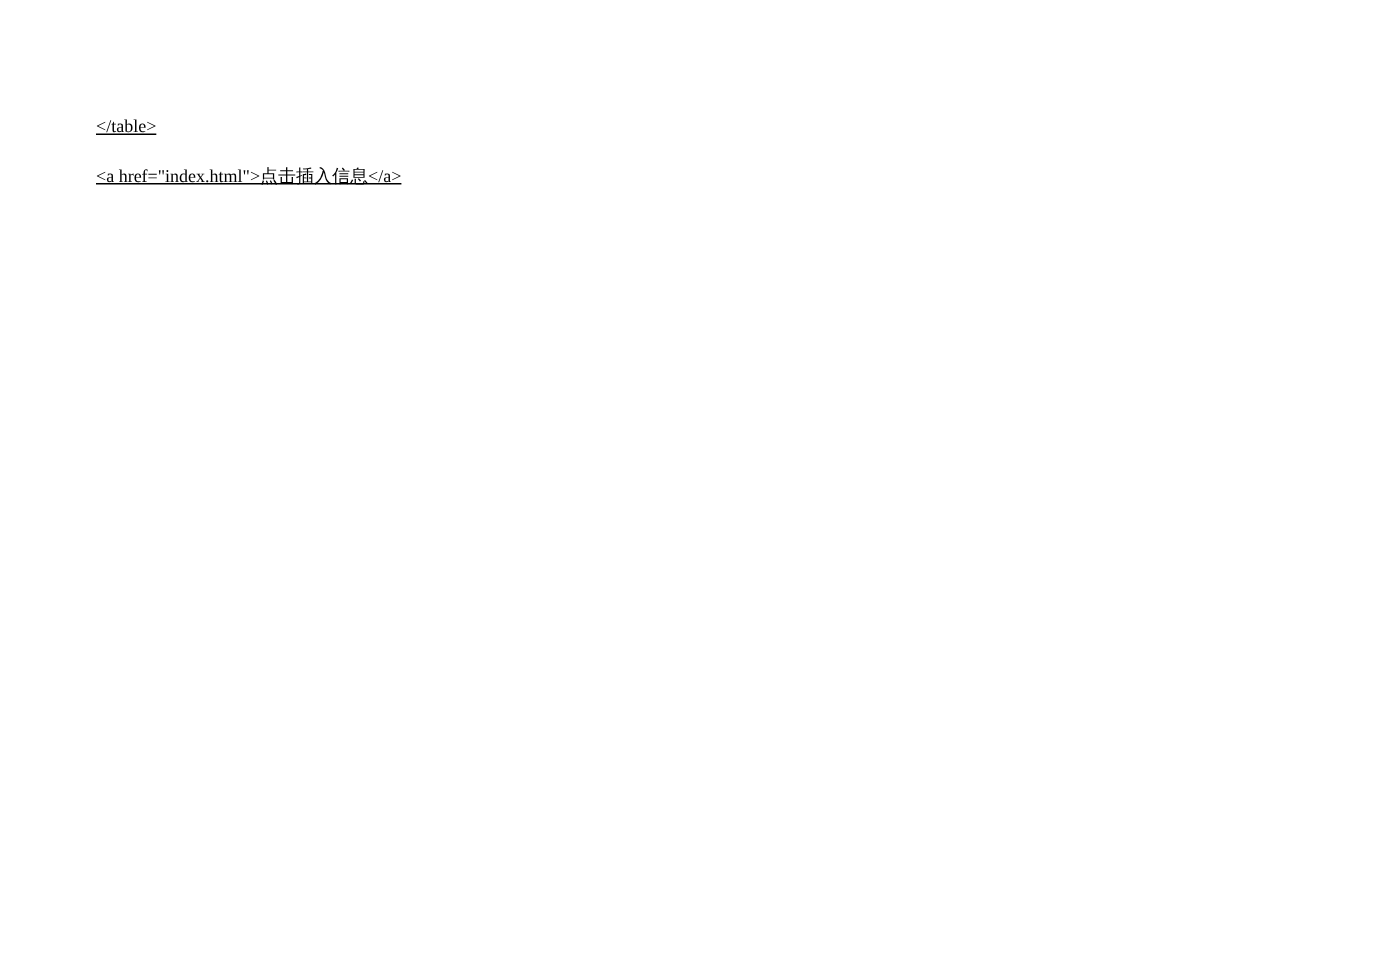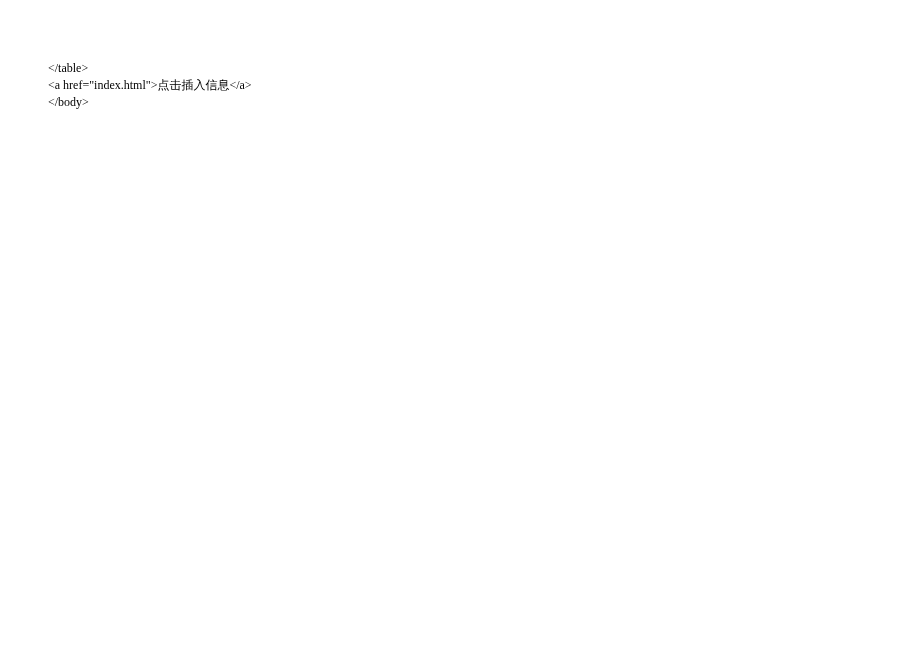--- a/index.html
+++ b/index.html
@@ -10,26 +10,26 @@
       background: #ffffff;
       font-family: "Times New Roman", serif;
       font-size: 12px;
       color: #000000;
     }
     .content {
       padding-top: 60px;
       padding-left: 48px;
     }
     .code-line {
-      margin: 0;
+      margin: 16px;
       padding: 0;
       line-height: 17px;
       white-space: pre;
+      text-decoration: underline;
     }
   </style>
 </head>
 <body>
 
 <div class="content">
   <div class="code-line">&lt;/table&gt;</div>
   <div class="code-line">&lt;a href="index.html"&gt;点击插入信息&lt;/a&gt;</div>
-  <div class="code-line">&lt;/body&gt;</div>
 </div>
 
 </body></html>

